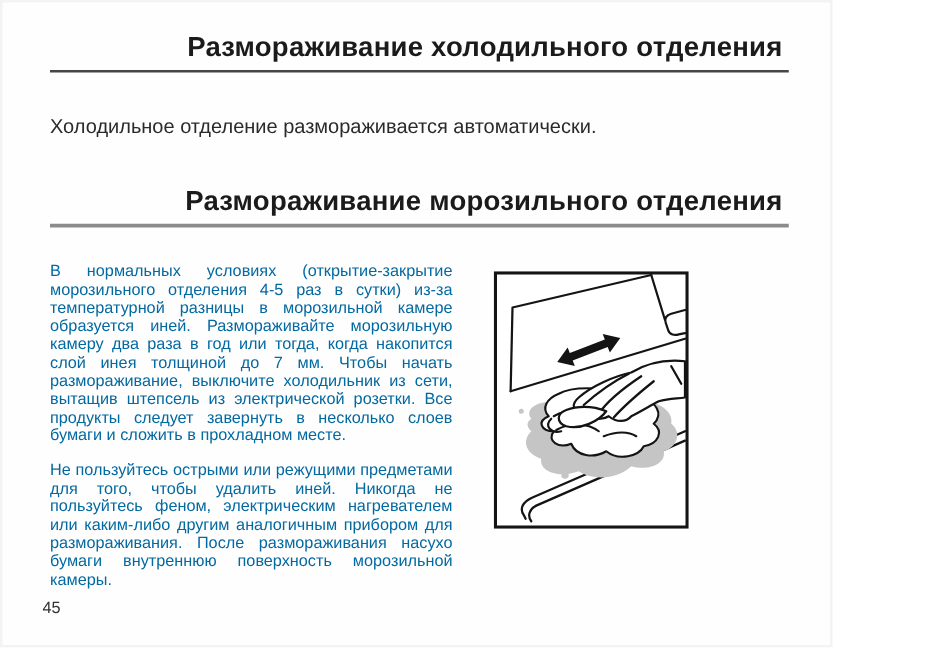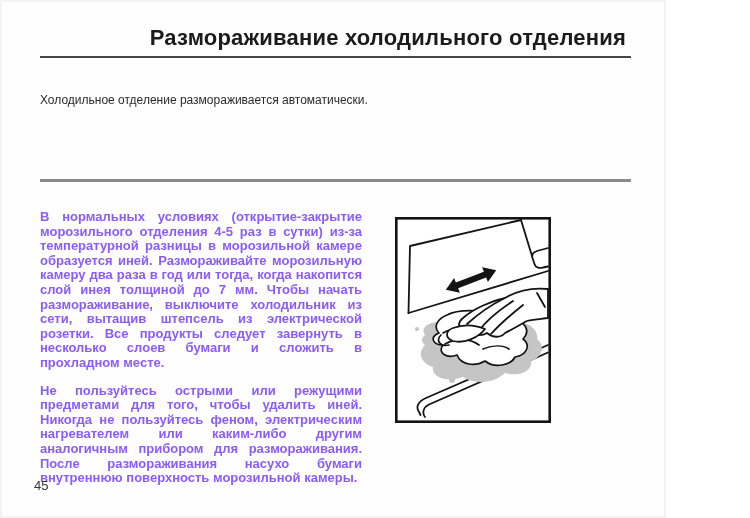--- a/index.html
+++ b/index.html
@@ -27,32 +27,31 @@
   #title-freezer      { top:146px; }
   .rule {
     position:absolute;
     left:38px; right:33px;
   }
   #rule-1 { top:54px;  height:2px; background:#474747; }
   #rule-2 { top:177px; height:3px; background:#8b8b8b; }
   .intro-text {
     position:absolute;
     left:38px; top:91px;
-    font-size:12px;
+    font-size:16px;
     color:#2a2a2a;
   }
   .para-block {
     position:absolute;
     left:38px; top:208px;
     width:322px;
     font-size:13px;
     line-height:14.6px;
     text-align:justify;
-    color:#8b5cf6;
-    font-weight:bold;
+    color:#0369a1;
   }
   .para-block p { margin:0 0 13px 0; }
   .figure {
     position:absolute;
     left:393px; top:215px;
     width:156px; height:206px;
   }
   .figure svg { display:block; width:156px; height:206px; }
   .page-number {
     position:absolute;
@@ -64,20 +63,21 @@
 </head>
 <body>
 
 <div class="page">
 
   <h1 class="section-title" id="title-refrigerator">Размораживание холодильного отделения</h1>
   <div class="rule" id="rule-1"></div>
 
   <div class="intro-text">Холодильное отделение размораживается автоматически.</div>
 
+  <h1 class="section-title" id="title-freezer">Размораживание морозильного отделения</h1>
   <div class="rule" id="rule-2"></div>
 
   <div class="para-block">
     <p>В нормальных условиях (открытие-закрытие морозильного отделения 4-5 раз в сутки) из-за температурной разницы в морозильной камере образуется иней. Размораживайте морозильную камеру два раза в год или тогда, когда накопится слой инея толщиной до 7 мм. Чтобы начать размораживание, выключите холодильник из сети, вытащив штепсель из электрической розетки. Все продукты следует завернуть в несколько слоев бумаги и сложить в прохладном месте.</p>
     <p>Не пользуйтесь острыми или режущими предметами для того, чтобы удалить иней. Никогда не пользуйтесь феном, электрическим нагревателем или каким-либо другим аналогичным прибором для размораживания. После размораживания насухо бумаги внутреннюю поверхность морозильной камеры.</p>
   </div>
 
   <div class="figure">
     <svg viewBox="0 0 156 206" xmlns="http://www.w3.org/2000/svg">
 

